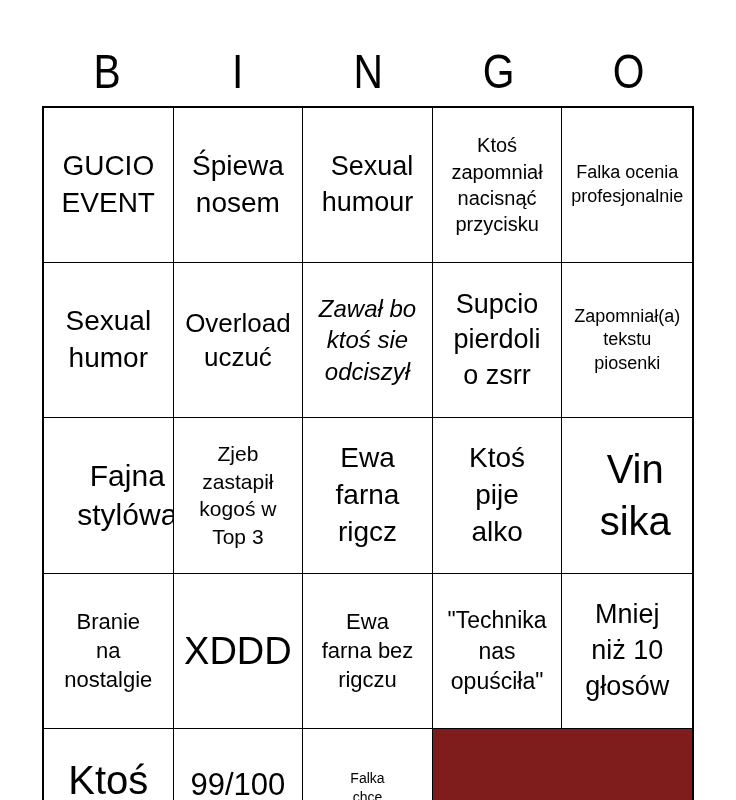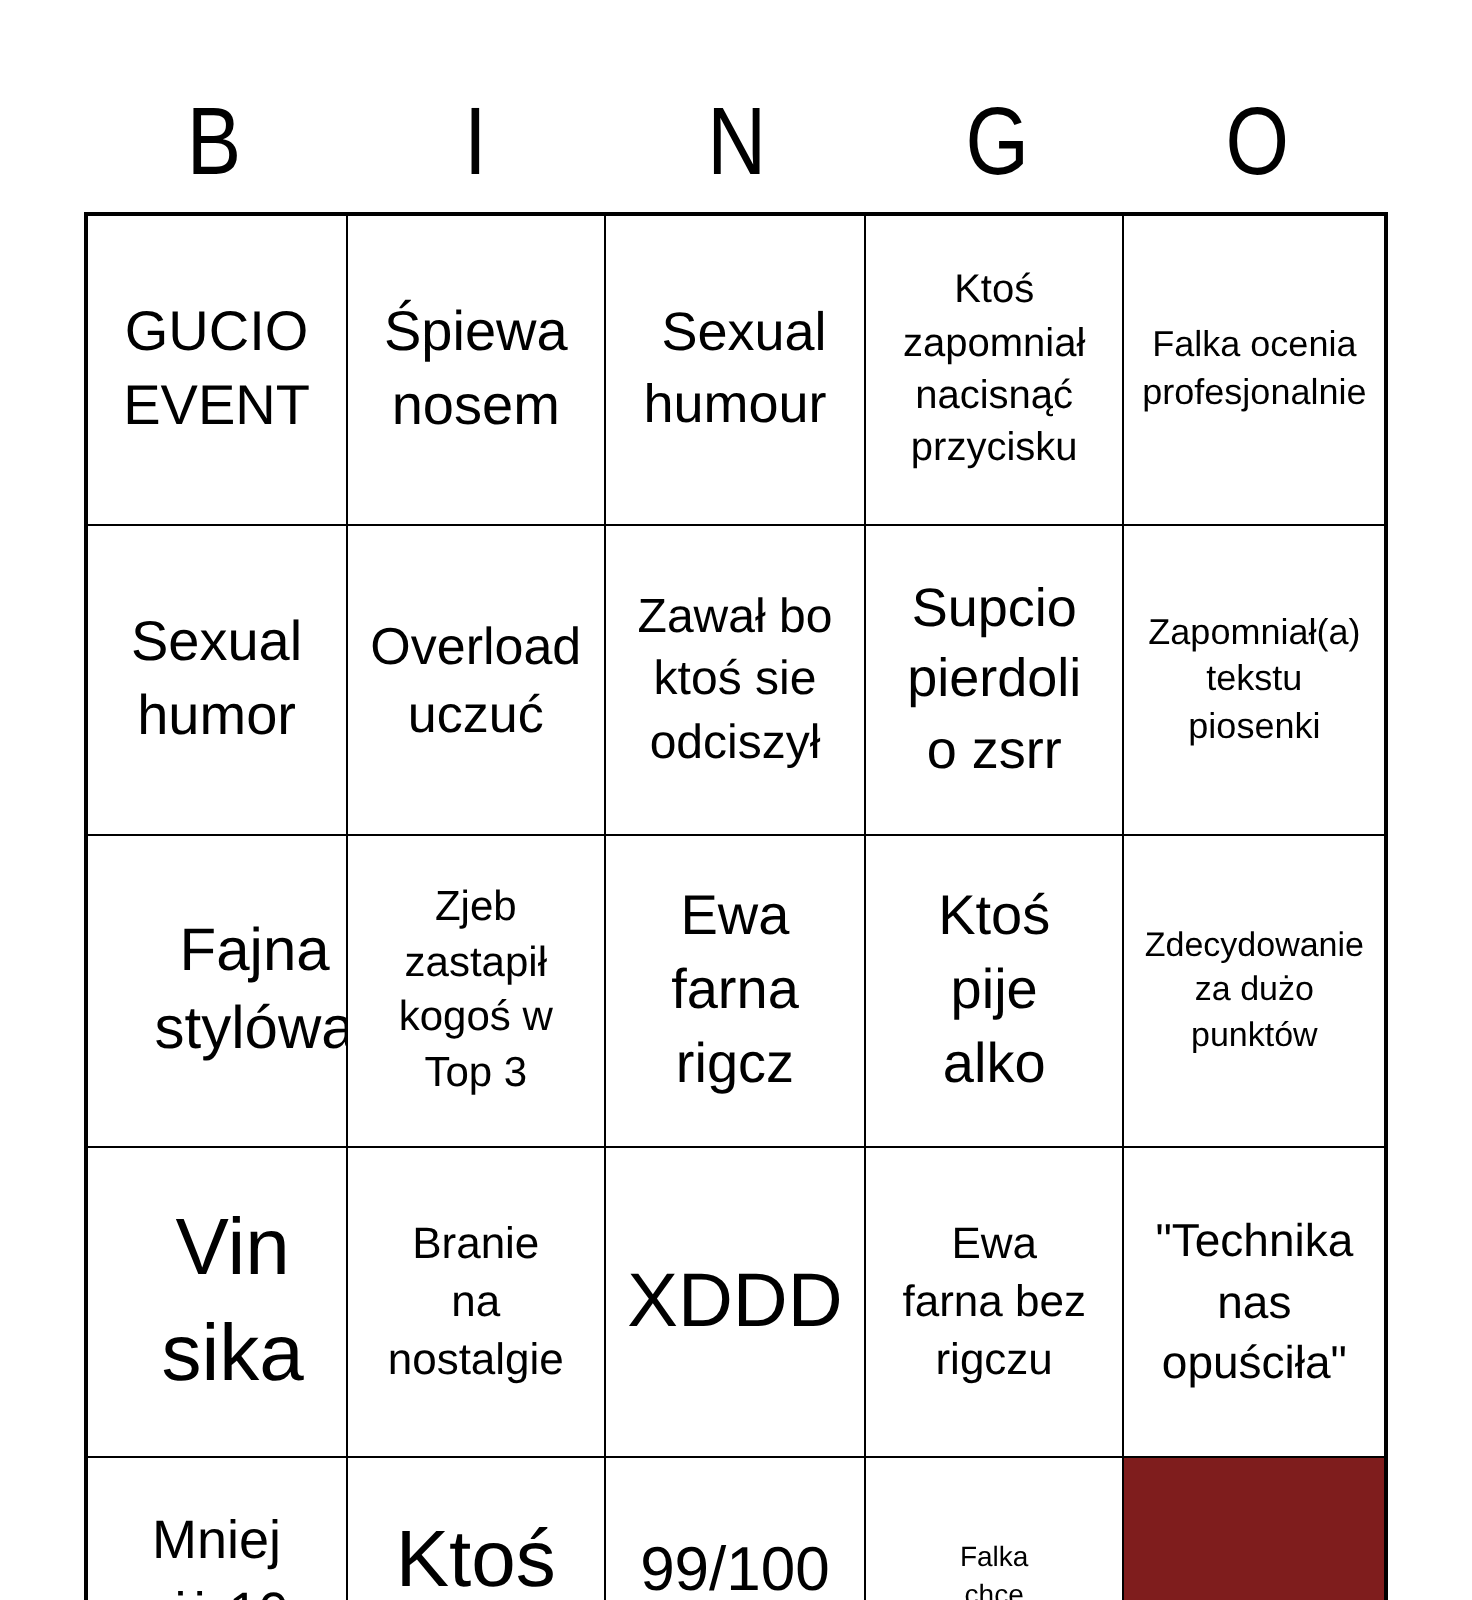--- a/index.html
+++ b/index.html
@@ -114,21 +114,21 @@
     </div>
     <div class="bingo-cell">
       <div class="cell-text" style="font-size: 28px;">Sexual
 humor</div>
     </div>
     <div class="bingo-cell">
       <div class="cell-text" style="font-size: 26px;">Overload
 uczuć</div>
     </div>
     <div class="bingo-cell">
-      <div class="cell-text" style="font-size: 24px;">Zawał bo
+      <div class="cell-text" style="font-size: 24px; font-style: italic;">Zawał bo
 ktoś sie
 odciszył</div>
     </div>
     <div class="bingo-cell">
       <div class="cell-text" style="font-size: 27px;">Supcio
 pierdoli
 o zsrr</div>
     </div>
     <div class="bingo-cell">
       <div class="cell-text" style="font-size: 18px;">Zapomniał(a)
@@ -149,25 +149,20 @@
       <div class="cell-text" style="font-size: 28px;">Ewa
 farna
 rigcz</div>
     </div>
     <div class="bingo-cell">
       <div class="cell-text" style="font-size: 28px;">Ktoś
 pije
 alko</div>
     </div>
     <div class="bingo-cell">
-      <div class="cell-text" style="font-size: 17px;">Zdecydowanie
-za dużo
-punktów</div>
-    </div>
-    <div class="bingo-cell">
       <div class="cell-text" style="font-size: 40px; margin-left: 16px;">Vin
 sika</div>
     </div>
     <div class="bingo-cell">
       <div class="cell-text" style="font-size: 22px;">Branie
 na
 nostalgie</div>
     </div>
     <div class="bingo-cell">
       <div class="cell-text" style="font-size: 38px;">XDDD</div>

